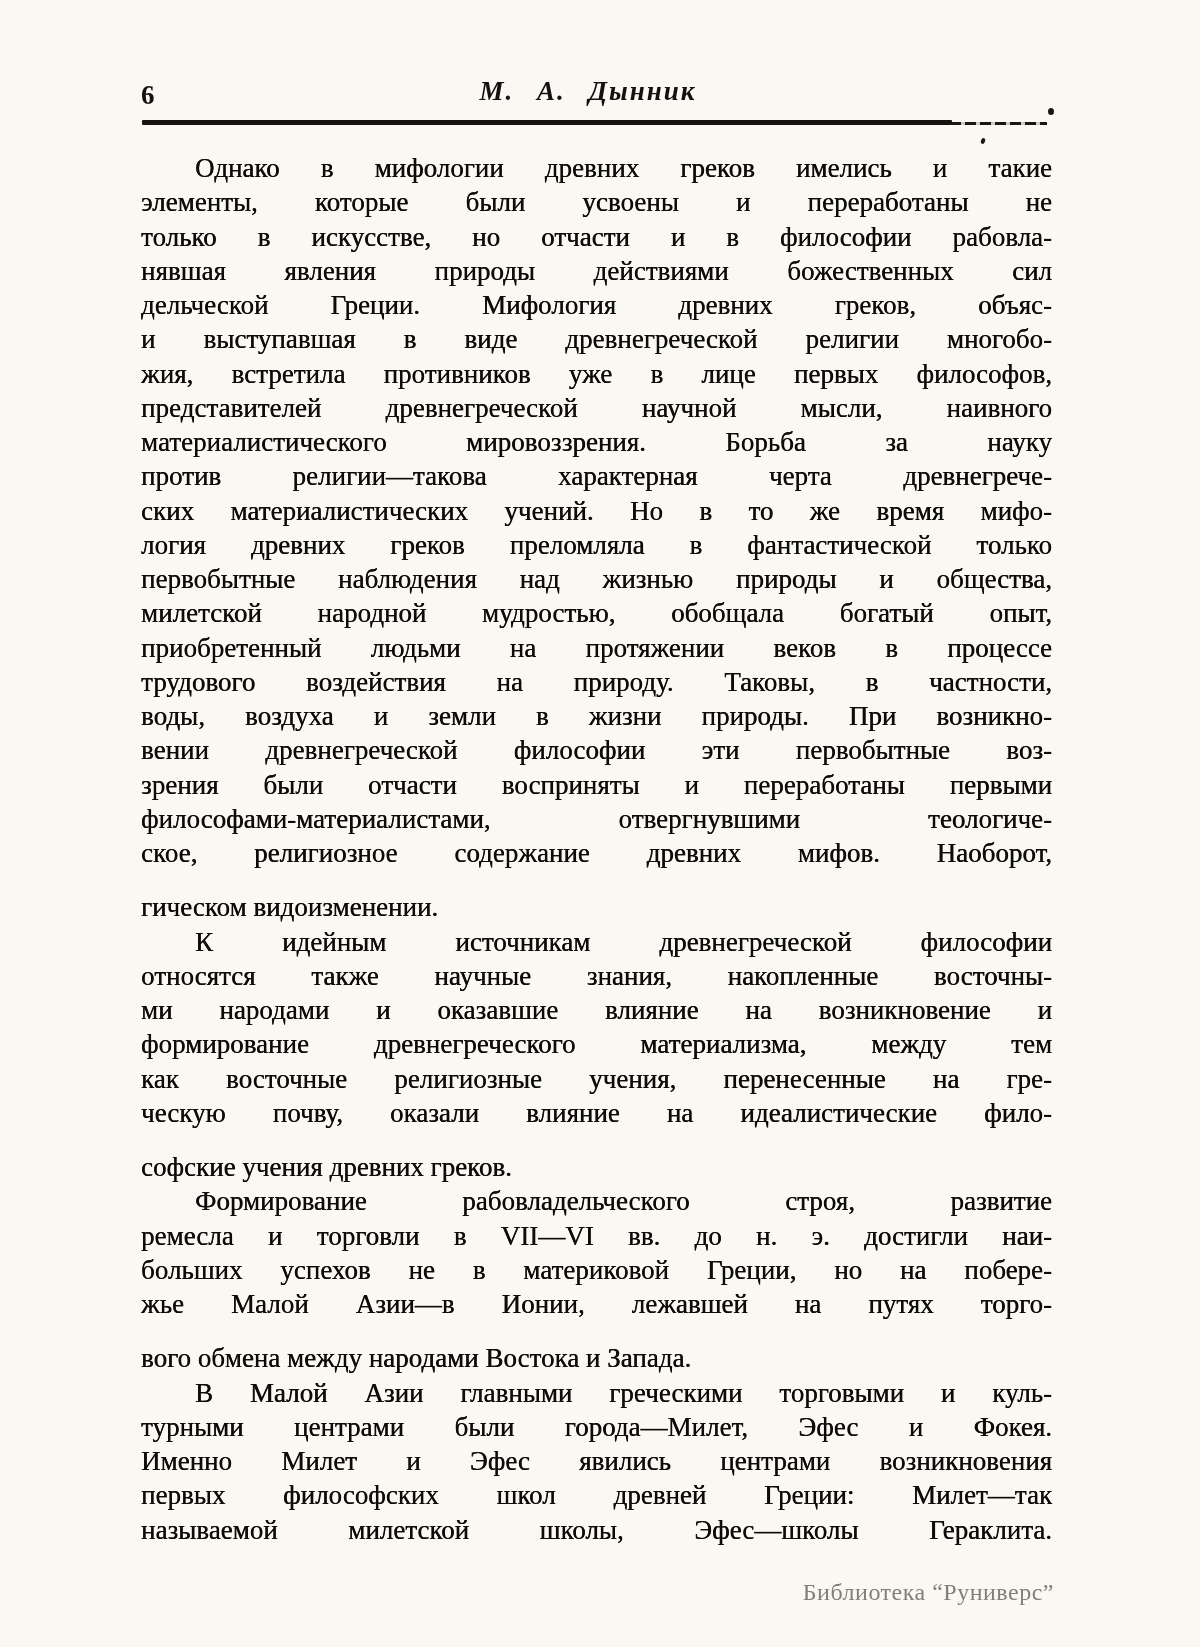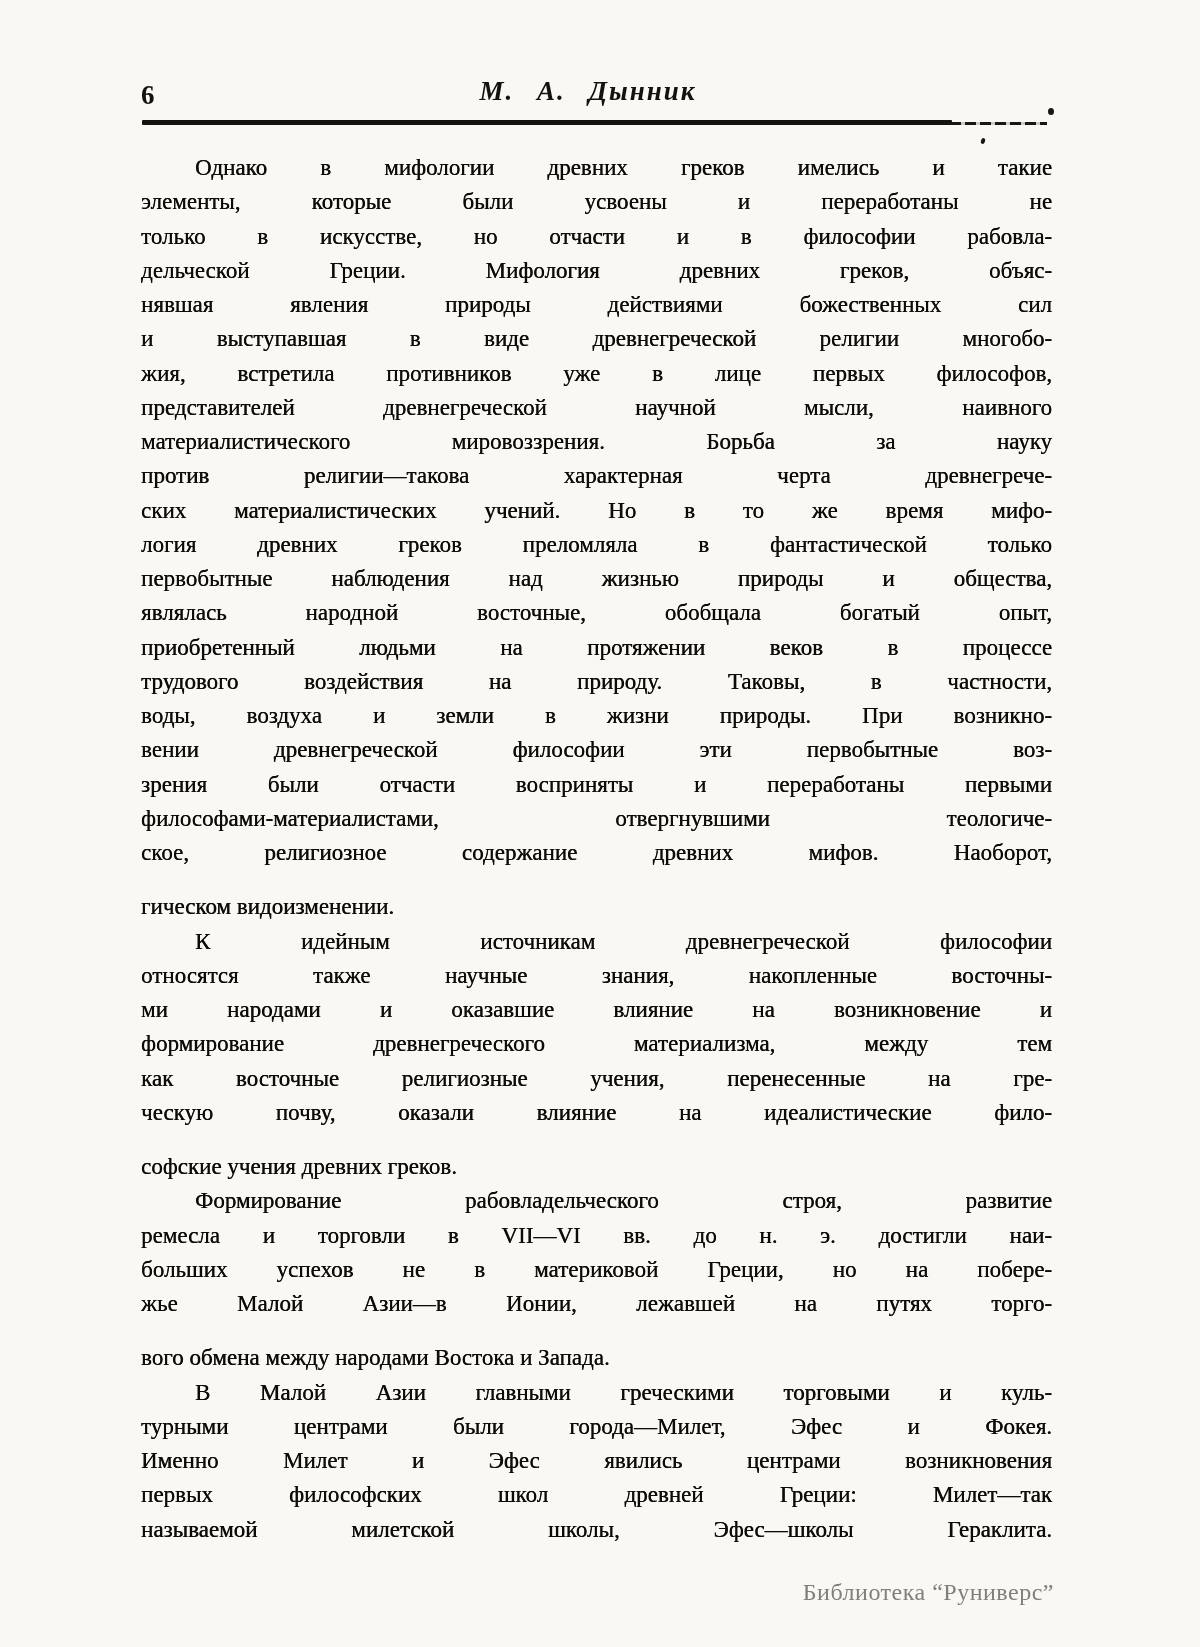--- a/index.html
+++ b/index.html
@@ -47,21 +47,21 @@
     top: 122px;
     width: 97px;
     height: 2.5px;
     background: repeating-linear-gradient(90deg, #1a1712 0 11px, rgba(26,23,18,0.2) 11px 15px);
   }
   .bodytext {
     position: absolute;
     left: 141px;
     top: 151px;
     width: 911px;
-    font-size: 23px;
+    font-size: 27px;
     line-height: 34.25px;
     color: #0e0c09;
   }
   .line {
     text-align: justify;
     text-align-last: justify;
     text-shadow: 0.35px 0 0 currentColor; 
   }
   .line.ragged { text-align-last: left; margin-top: 20px; }
   .line.indent { text-indent: 54px; }
@@ -91,31 +91,31 @@
 <div class="rule"></div>
 <div class="rule-tail"></div>
 
 <div class="speck s1"></div>
 <div class="speck s2"></div>
 
 <div class="bodytext" id="body-text">
     <div class="line indent">Однако в мифологии древних греков имелись и такие</div>
     <div class="line">элементы, которые были усвоены и переработаны не</div>
     <div class="line">только в искусстве, но отчасти и в философии рабовла-</div>
+    <div class="line">нявшая явления природы действиями божественных сил</div>
     <div class="line">дельческой Греции. Мифология древних греков, объяс-</div>
-    <div class="line">нявшая явления природы действиями божественных сил</div>
     <div class="line">и выступавшая в виде древнегреческой религии многобо-</div>
     <div class="line">жия, встретила противников уже в лице первых философов,</div>
     <div class="line">представителей древнегреческой научной мысли, наивного</div>
     <div class="line">материалистического мировоззрения. Борьба за науку</div>
     <div class="line">против религии—такова характерная черта древнегрече-</div>
     <div class="line">ских материалистических учений. Но в то же время мифо-</div>
     <div class="line">логия древних греков преломляла в фантастической только</div>
     <div class="line">первобытные наблюдения над жизнью природы и общества,</div>
-    <div class="line">являлась народной восточные, обобщала богатый опыт,</div>
+    <div class="line">милетской народной мудростью, обобщала богатый опыт,</div>
     <div class="line">приобретенный людьми на протяжении веков в процессе</div>
     <div class="line">трудового воздействия на природу. Таковы, в частности,</div>
     <div class="line">воды, воздуха и земли в жизни природы. При возникно-</div>
     <div class="line">вении древнегреческой философии эти первобытные воз-</div>
     <div class="line">зрения были отчасти восприняты и переработаны первыми</div>
     <div class="line">философами-материалистами, отвергнувшими теологиче-</div>
     <div class="line">ское, религиозное содержание древних мифов. Наоборот,</div>
     <div class="line ragged">гическом видоизменении.</div>
     <div class="line indent">К идейным источникам древнегреческой философии</div>
     <div class="line">относятся также научные знания, накопленные восточны-</div>

